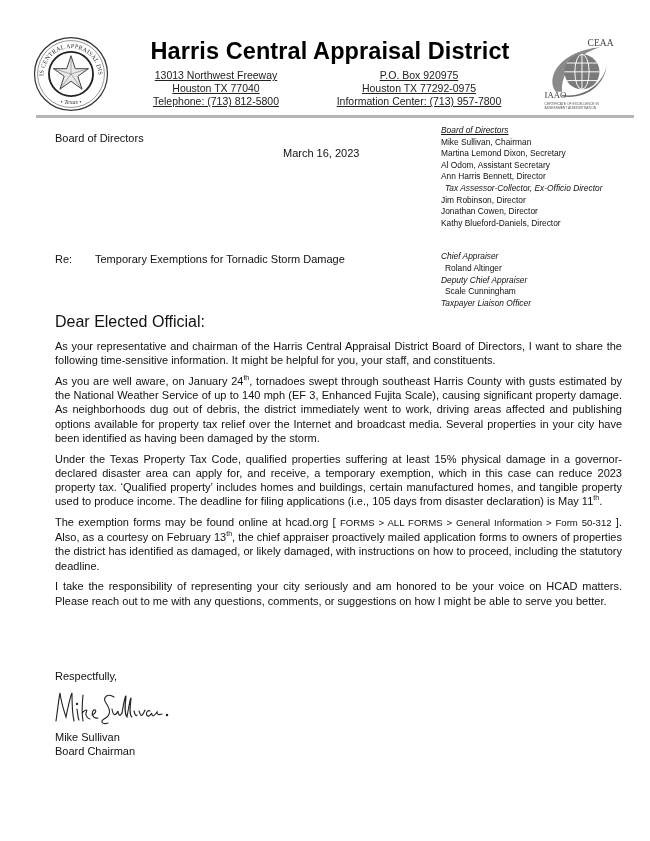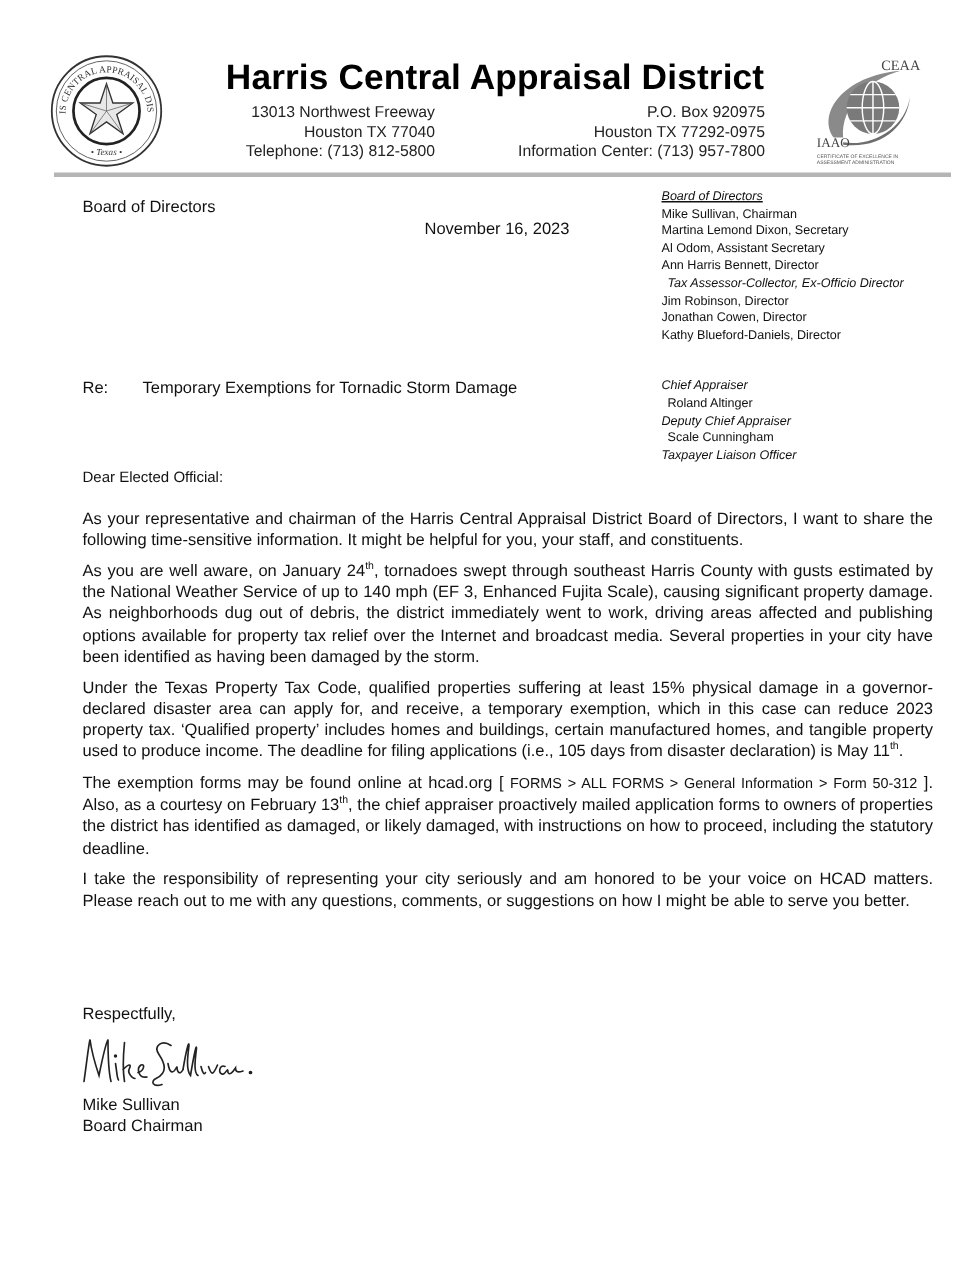--- a/index.html
+++ b/index.html
@@ -5,39 +5,39 @@
     * { box-sizing: border-box; margin: 0; padding: 0; }
     html, body { width: 650px; height: 841px; background: #ffffff; overflow: hidden; }
     body { position: relative; font-family: "Liberation Sans", sans-serif; color: #111111; }
 
     .seal { position: absolute; left: 33px; top: 36px; width: 76px; height: 76px; }
     .ceaa { position: absolute; left: 538px; top: 36px; width: 80px; height: 78px; }
 
     .org-title { position: absolute; left: 130px; top: 38px; width: 400px; text-align: center;
       font-family: "Liberation Sans", sans-serif; font-weight: bold; font-size: 23.5px; letter-spacing: 0.1px; color: #000; }
 
-    .addr { position: absolute; top: 69px; font-size: 10.5px; line-height: 13.2px; text-align: right; color: #222; }
+    .addr { position: absolute; top: 69px; font-size: 10.5px; line-height: 13.2px; text-align: center; color: #222; text-decoration: underline; }
     .addr.left { left: 142px; width: 148px; }
     .addr.right { left: 328px; width: 182px; }
 
     .rule { position: absolute; left: 36px; top: 115px; width: 598px; height: 3px; background: #b5b5b5; }
 
     .board-hdr { position: absolute; left: 55px; top: 132px; font-size: 11px; color: #111; }
     .date { position: absolute; left: 283px; top: 147px; font-size: 11px; color: #111; }
 
     .sidebar { position: absolute; left: 441px; top: 125px; font-size: 8.4px; line-height: 11.6px; color: #111; width: 200px; }
     .sidebar .h { font-style: italic; }
     .sidebar .u { text-decoration: underline; }
     .sidebar .ind { padding-left: 4px; }
     .sidebar .gap { height: 11px; }
 
     .re { position: absolute; left: 55px; top: 253px; font-size: 11px; color: #111; }
     .re .re-label { display: inline-block; width: 40px; }
 
-    .salutation { position: absolute; left: 55px; top: 313px; font-size: 10px; color: #111; }
+    .salutation { position: absolute; left: 55px; top: 313px; font-size: 16px; color: #111; }
 
     .body { position: absolute; left: 55px; top: 339px; width: 567px; font-size: 11px; line-height: 14.2px; color: #111; }
     .body p { text-align: justify; margin-bottom: 6.6px; }
     .body sup { font-size: 7px; line-height: 0; vertical-align: super; }
     .body .small { font-size: 9.6px; }
 
     .closing { position: absolute; left: 55px; top: 670px; font-size: 11px; color: #111; }
     .signature { position: absolute; left: 52px; top: 687px; width: 120px; height: 40px; }
     .signer { position: absolute; left: 55px; top: 730px; font-size: 11px; line-height: 14px; color: #111; }
   </style>
@@ -91,21 +91,21 @@
   </g>
   <path d="M 30 74 C 55 78, 82 62, 86 36 C 84 60, 62 80, 30 76 Z" fill="#6e6e6e"></path>
   <text x="8" y="78" font-family="Liberation Serif, serif" font-size="11" fill="#444">IAAO</text>
   <text x="8" y="87" font-family="Liberation Sans, sans-serif" font-size="4.2" fill="#555">CERTIFICATE OF EXCELLENCE IN</text>
   <text x="8" y="92" font-family="Liberation Sans, sans-serif" font-size="4.2" fill="#555">ASSESSMENT ADMINISTRATION</text>
 </svg>
 
 <div class="rule"></div>
 
 <div class="board-hdr">Board of Directors</div>
-<div class="date">November 16, 2023</div>
+<div class="date">March 16, 2023</div>
 
 <div class="sidebar">
   <div class="h u">Board of Directors</div>
   <div>Mike Sullivan, Chairman</div>
   <div>Martina Lemond Dixon, Secretary</div>
   <div>Al Odom, Assistant Secretary</div>
   <div>Ann Harris Bennett, Director</div>
   <div class="h ind">Tax Assessor-Collector, Ex-Officio Director</div>
   <div>Jim Robinson, Director</div>
   <div>Jonathan Cowen, Director</div>

